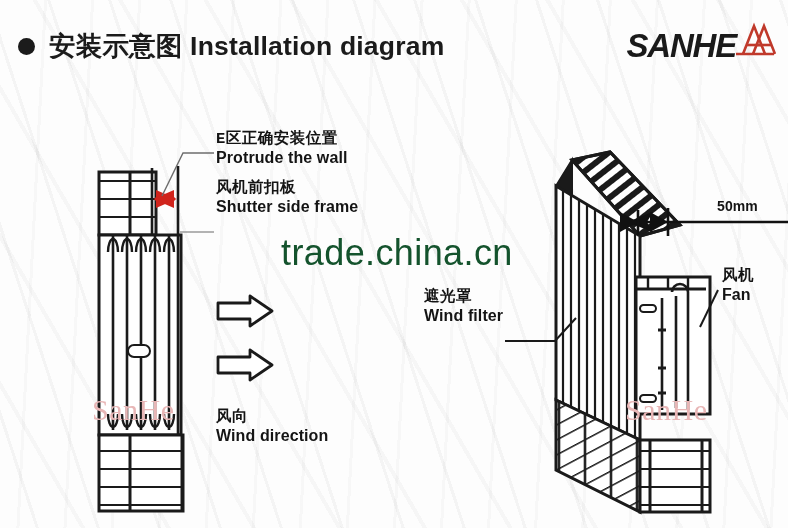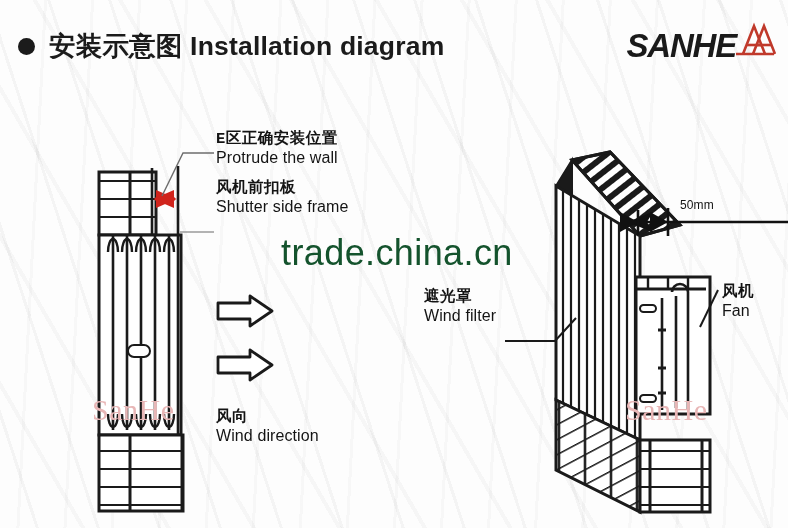--- a/index.html
+++ b/index.html
@@ -115,32 +115,32 @@
   .label .cn {
     display: block;
     font-family: Liberation Mono, monospace;
     font-size: 15.5px;
     font-weight: bold;
     letter-spacing: 0.5px;
   }
   .label .en {
     display: block;
     font-size: 16px;
-    font-weight: normal;
+    font-weight: bold;
     letter-spacing: 0.1px;
   }
   .label.single .en { font-size: 16.5px; }
 
   #label-protrude { left: 216px; top: 131px; }
   #label-shutter  { left: 216px; top: 180px; }
   #label-wind     { left: 216px; top: 409px; }
   #label-filter   { left: 424px; top: 289px; }
-  #label-fan      { left: 722px; top: 284px; }
+  #label-fan      { left: 722px; top: 268px; }
   #label-50mm     { left: 680px; top: 199px; }
-  #label-50mm .en { font-size: 12px; }
+  #label-50mm .en { font-size: 14px; margin-left: 37px; }
 
   
   .wm-main {
     position: absolute;
     left: 281px;
     top: 232px;
     font-size: 36px;
     color: #14532d;
     letter-spacing: 0.4px;
     z-index: 4;

